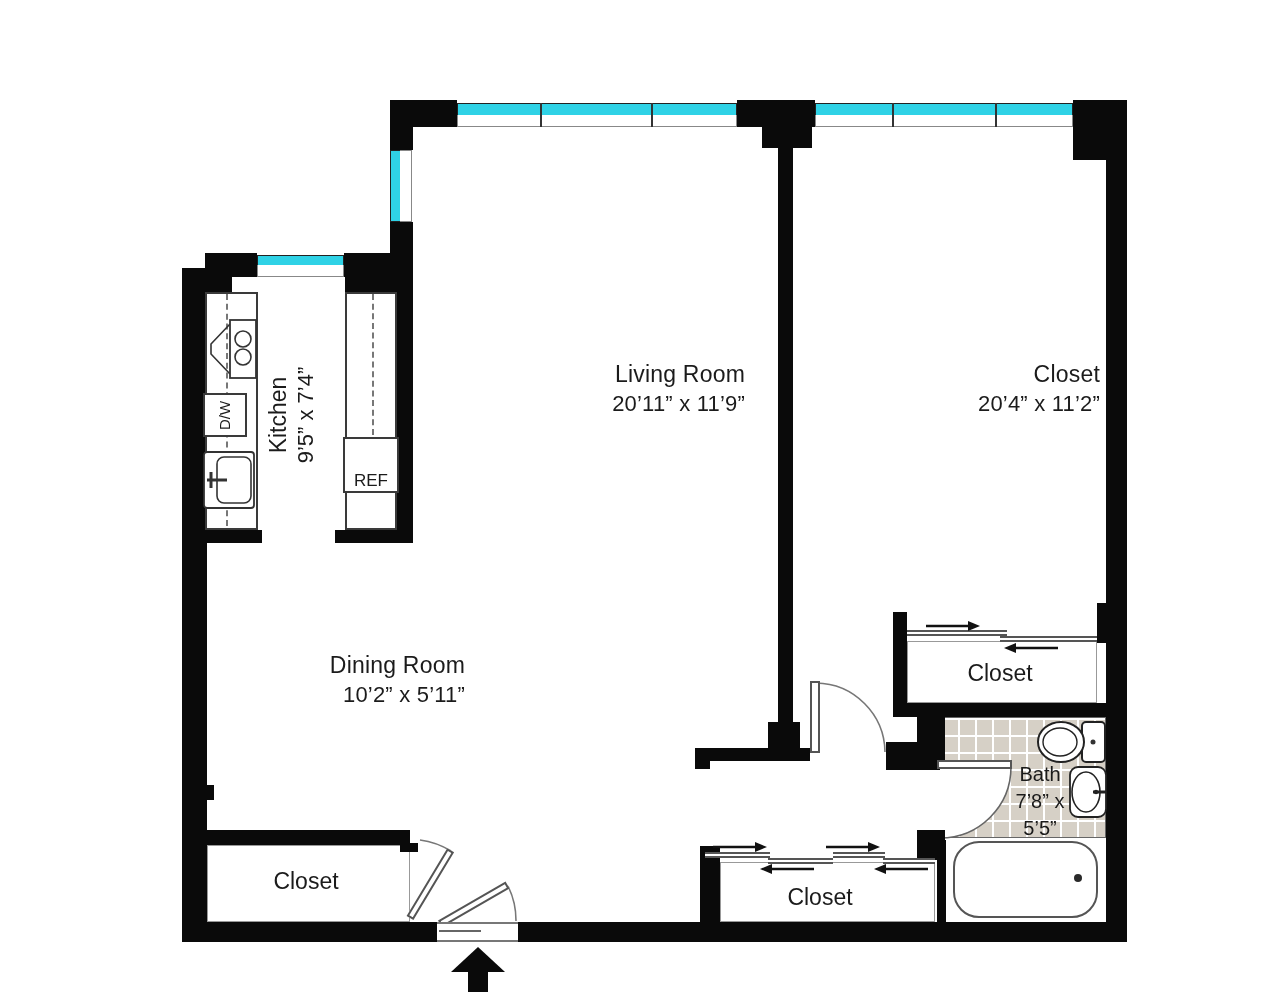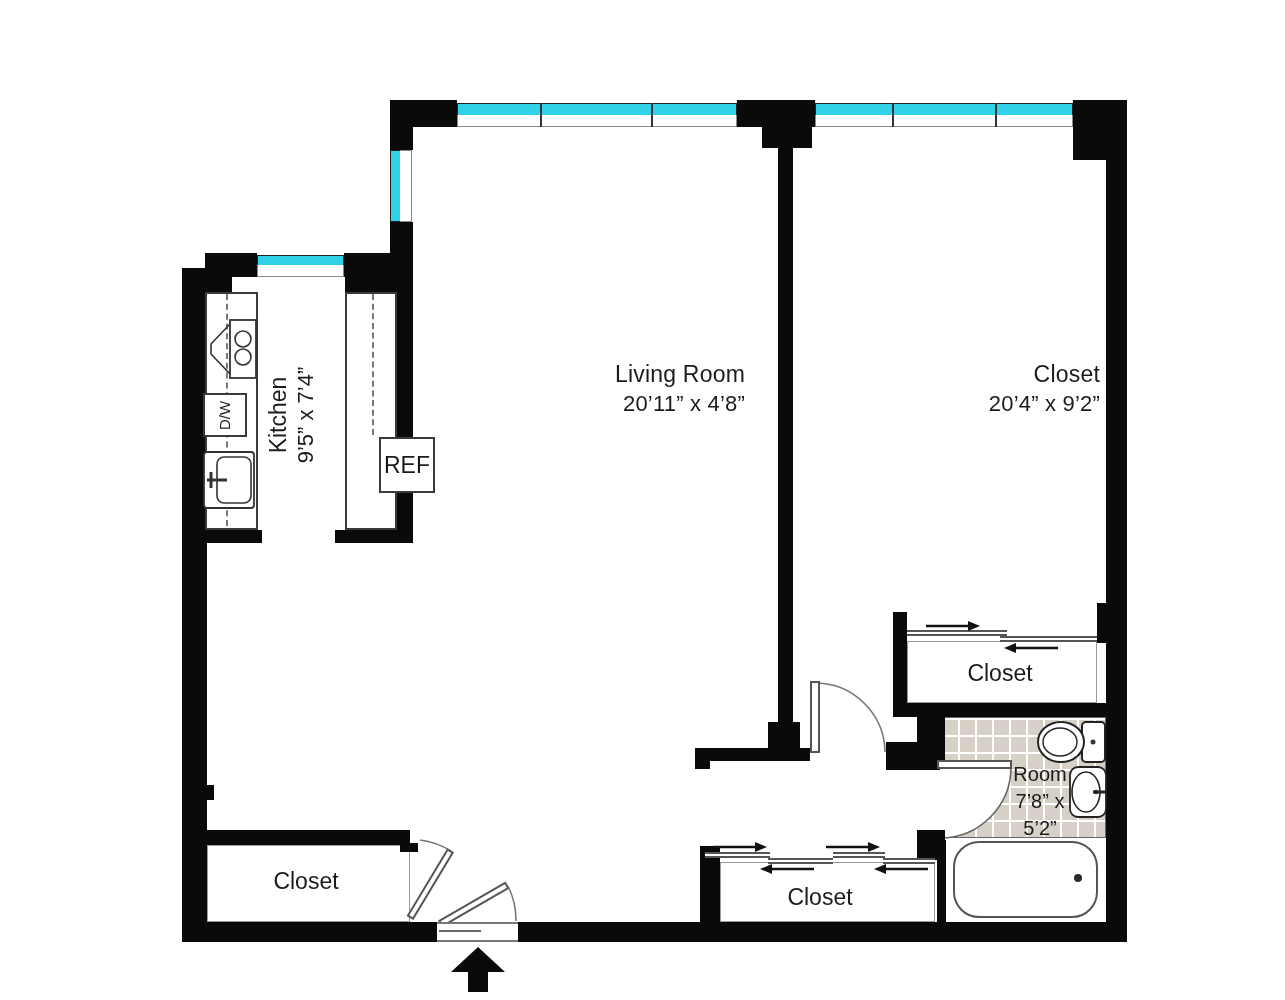--- a/index.html
+++ b/index.html
@@ -23,21 +23,21 @@
         background-image:linear-gradient(#fff 2px,transparent 2px),linear-gradient(90deg,#fff 2px,transparent 2px);
         background-size:17px 17px;}
   .ov{position:absolute;left:0;top:0;pointer-events:none;}
   .fix{position:absolute;}
   .tub{position:absolute;background:#fff;border:2px solid #555;border-radius:26px;box-sizing:border-box;}
   .drain{position:absolute;width:8px;height:8px;border-radius:50%;background:#2a2a2a;box-shadow:0 0 0 2px #fff;}
   .rlabel{position:absolute;text-align:right;font-size:23px;line-height:29px;letter-spacing:.2px;}
   .rlabel .dims{font-size:22px;}
   .clabel{position:absolute;text-align:center;font-size:23px;}
   .bathlabel{position:absolute;text-align:center;font-size:20px;line-height:27px;}
-  .reflabel{position:absolute;display:flex;align-items:center;justify-content:center;font-size:23px;margin-left:36px;}
+  .reflabel{position:absolute;display:flex;align-items:flex-end;justify-content:center;font-size:17px;}
   .rot{transform:rotate(-90deg);}
   .dwbox{position:absolute;display:flex;align-items:center;justify-content:center;background:#fff;border:2px solid #3a3a3a;box-sizing:border-box;font-size:15px;}
   .kitlabel{position:absolute;display:flex;flex-direction:column;align-items:center;justify-content:center;}
   .kitlabel .l1{font-size:23px;line-height:28px;}
   .kitlabel .l2{font-size:22px;line-height:28px;}
   .arr{position:absolute;}
   .arr line{stroke:#111;stroke-width:2.5;}
   .arr polygon{fill:#111;}
   .arr.rev{transform:scaleX(-1);}
   .threshold{position:absolute;background:#fff;border-top:2px solid #777;border-bottom:2px solid #777;box-sizing:border-box;}
@@ -199,32 +199,36 @@
     <circle cx="27" cy="27" r="2.2" fill="#222"></circle>
   </svg>
   <div class="tub" style="left:953px;top:841px;width:145px;height:77px;"></div>
   <div class="drain" style="left:1074px;top:874px;"></div>
 
   <div class="entry-head" style="left:451px;top:947px;"></div>
   <div class="entry-stem" style="left:468px;top:971px;width:20px;height:21px;"></div>
 
   <div class="rlabel" style="left:445px;top:360px;width:300px;">
     <div>Living Room</div>
-    <div class="dims">20’11” x 4’8”</div>
+    <div class="dims">20’11” x 11’9”</div>
   </div>
   <div class="rlabel" style="left:800px;top:360px;width:300px;">
     <div>Closet</div>
-    <div class="dims">20’4” x 9’2”</div>
+    <div class="dims">20’4” x 11’2”</div>
+  </div>
+  <div class="rlabel" style="left:165px;top:651px;width:300px;">
+    <div>Dining Room</div>
+    <div class="dims">10’2” x 5’11”</div>
   </div>
   <div class="kitlabel rot" style="left:187px;top:385px;width:210px;height:60px;">
     <div class="l1">Kitchen</div>
     <div class="l2">9’5” x 7’4”</div>
   </div>
   <div class="bathlabel" style="left:980px;top:761px;width:120px;">
-    <div>Room</div>
+    <div>Bath</div>
     <div>7’8” x</div>
-    <div>5’2”</div>
+    <div>5’5”</div>
   </div>
   <div class="clabel" style="left:226px;top:868px;width:160px;">Closet</div>
   <div class="clabel" style="left:740px;top:884px;width:160px;">Closet</div>
   <div class="clabel" style="left:920px;top:660px;width:160px;">Closet</div>
 
 </div>
 
 </body></html>

